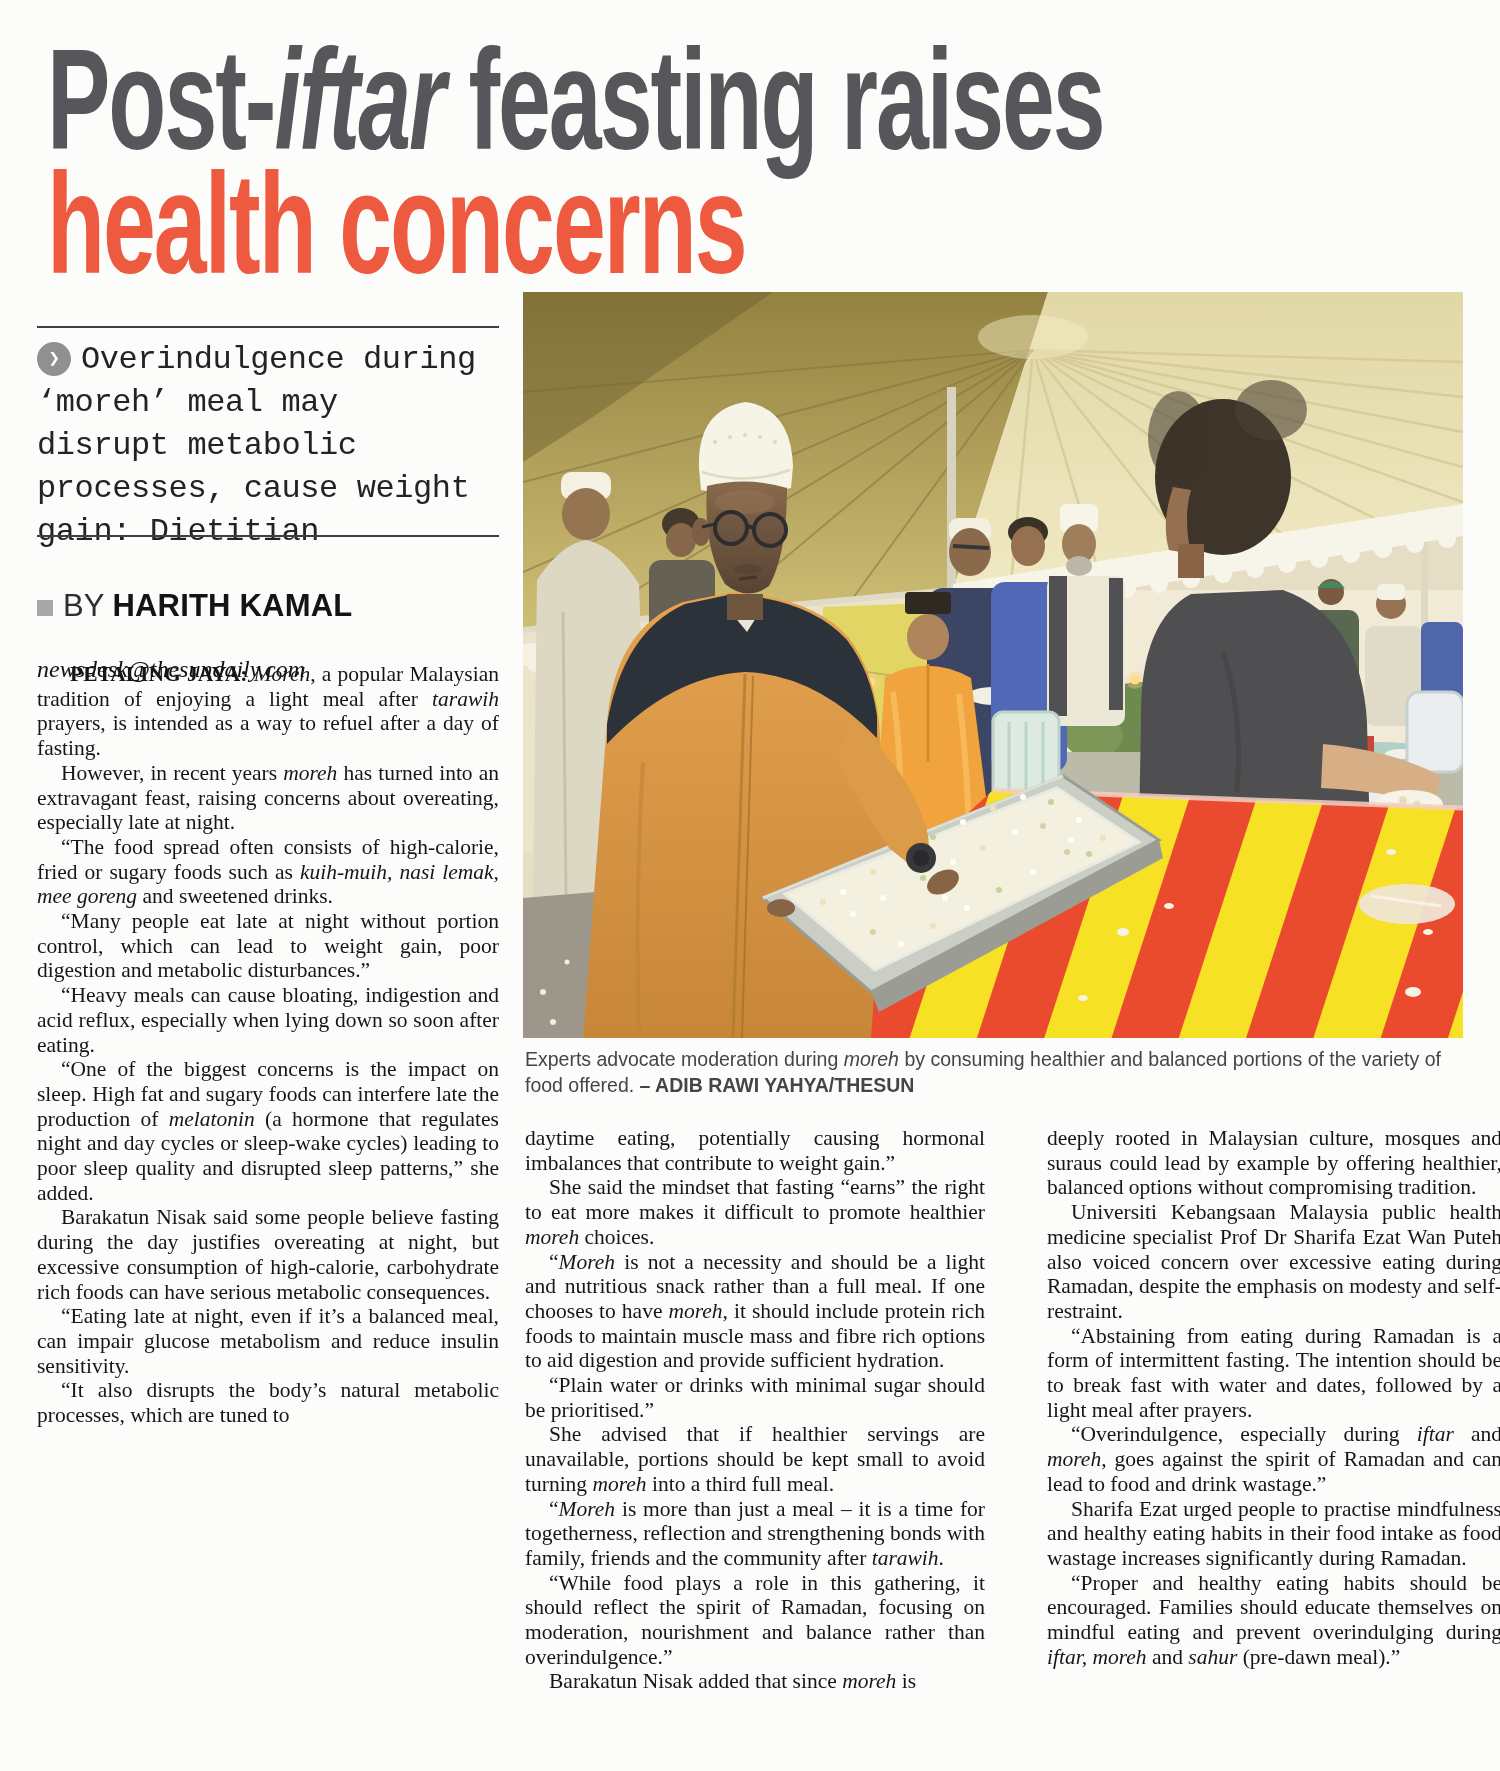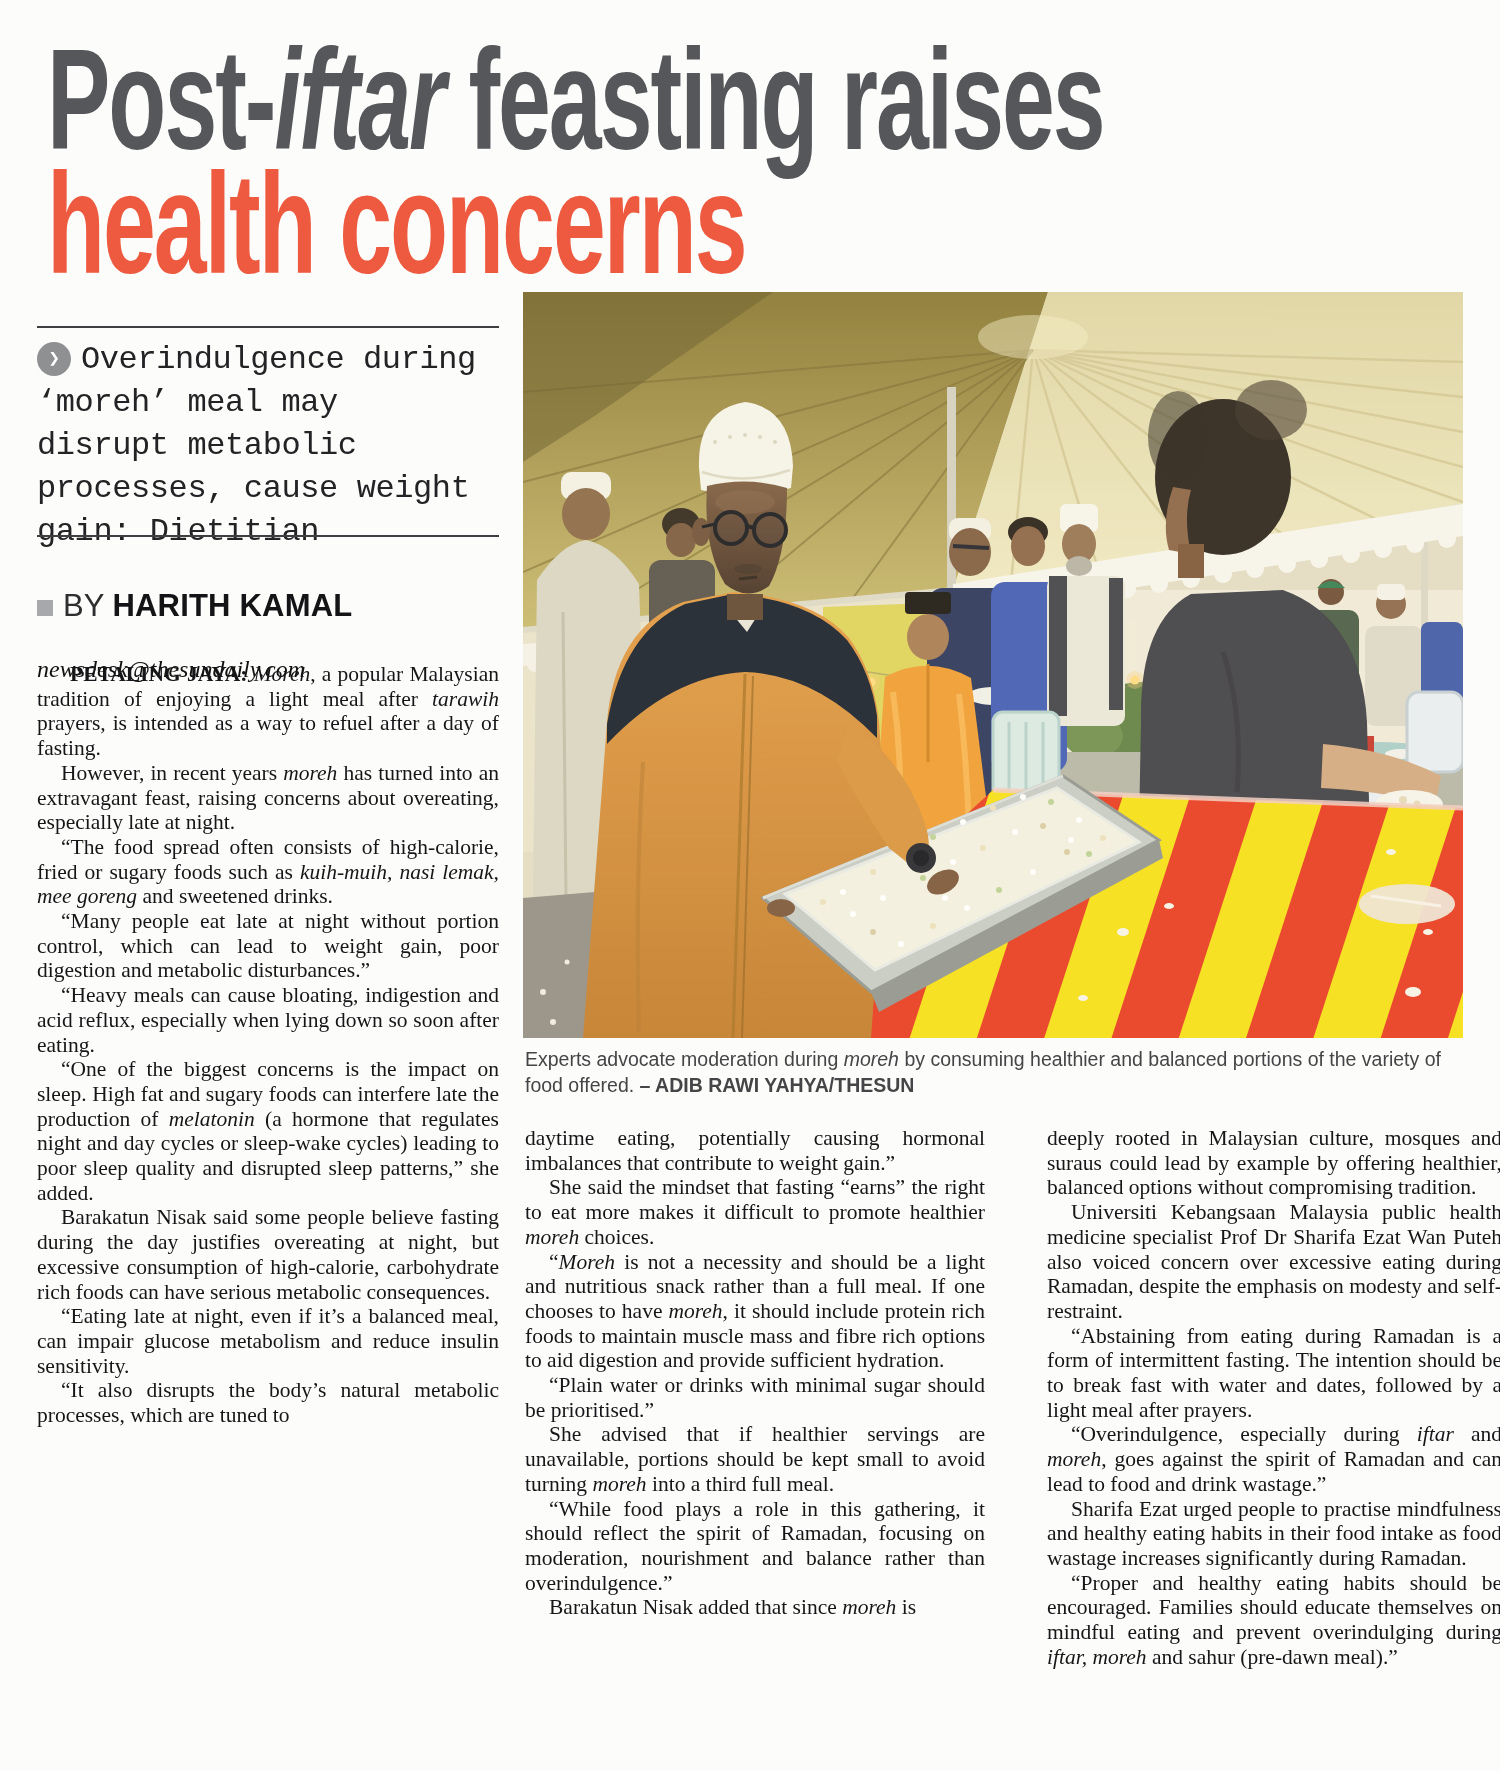--- a/index.html
+++ b/index.html
@@ -410,23 +410,24 @@
     <p><span>Barakatun Nisak said some people believe fasting during the day justifies overeating at night, but excessive consumption of high-calorie, carbohydrate rich foods can have serious metabolic consequences.</span></p>
     <p><span>“Eating late at night, even if it’s a balanced meal, can impair glucose metabolism and reduce insulin sensitivity.</span></p>
     <p><span>“It also disrupts the body’s natural metabolic processes, which are tuned to</span></p>
   </div>
 <div id="col2" class="article-col">
     <p class="noindent"><span>daytime eating, potentially causing hormonal imbalances that contribute to weight gain.”</span></p>
     <p><span>She said the mindset that fasting “earns” the right to eat more makes it difficult to promote healthier </span><span style="font-style: italic;">moreh</span><span> choices.</span></p>
     <p><span>“</span><span style="font-style: italic;">Moreh</span><span> is not a necessity and should be a light and nutritious snack rather than a full meal. If one chooses to have </span><span style="font-style: italic;">moreh</span><span>, it should include protein rich foods to maintain muscle mass and fibre rich options to aid digestion and provide sufficient hydration.</span></p>
     <p><span>“Plain water or drinks with minimal sugar should be prioritised.”</span></p>
     <p><span>She advised that if healthier servings are unavailable, portions should be kept small to avoid turning </span><span style="font-style: italic;">moreh</span><span> into a third full meal.</span></p>
+    <p><span>“</span><span style="font-style: italic;">Moreh</span><span> is more than just a meal – it is a time for togetherness, reflection and strengthening bonds with family, friends and the community after </span><span style="font-style: italic;">tarawih</span><span>.</span></p>
     <p><span>“While food plays a role in this gathering, it should reflect the spirit of Ramadan, focusing on moderation, nourishment and balance rather than overindulgence.”</span></p>
     <p><span>Barakatun Nisak added that since </span><span style="font-style: italic;">moreh</span><span> is</span></p>
   </div>
 <div id="col3" class="article-col">
     <p class="noindent"><span>deeply rooted in Malaysian culture, mosques and suraus could lead by example by offering healthier, balanced options without compromising tradition.</span></p>
     <p><span>Universiti Kebangsaan Malaysia public health medicine specialist Prof Dr Sharifa Ezat Wan Puteh also voiced concern over excessive eating during Ramadan, despite the emphasis on modesty and self-restraint.</span></p>
     <p><span>“Abstaining from eating during Ramadan is a form of intermittent fasting. The intention should be to break fast with water and dates, followed by a light meal after prayers.</span></p>
     <p><span>“Overindulgence, especially during </span><span style="font-style: italic;">iftar</span><span> and </span><span style="font-style: italic;">moreh</span><span>, goes against the spirit of Ramadan and can lead to food and drink wastage.”</span></p>
     <p><span>Sharifa Ezat urged people to practise mindfulness and healthy eating habits in their food intake as food wastage increases significantly during Ramadan.</span></p>
-    <p><span>“Proper and healthy eating habits should be encouraged. Families should educate themselves on mindful eating and prevent overindulging during </span><span style="font-style: italic;">iftar, moreh</span><span> and </span><span style=" margin-top: 44px;">sahur</span><span> (pre-dawn meal).”</span></p>
+    <p><span>“Proper and healthy eating habits should be encouraged. Families should educate themselves on mindful eating and prevent overindulging during </span><span style="font-style: italic;">iftar, moreh</span><span> and </span><span style="font-style: italic; margin-top: 44px;">sahur</span><span> (pre-dawn meal).”</span></p>
   </div>
 
 </body></html>

